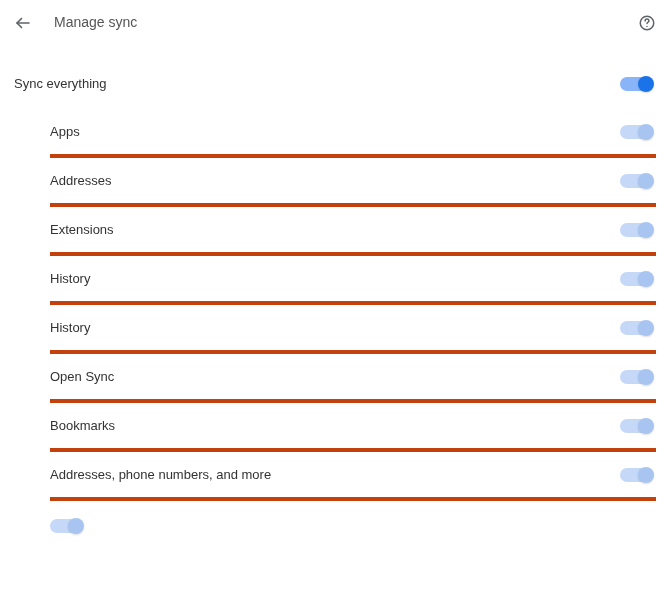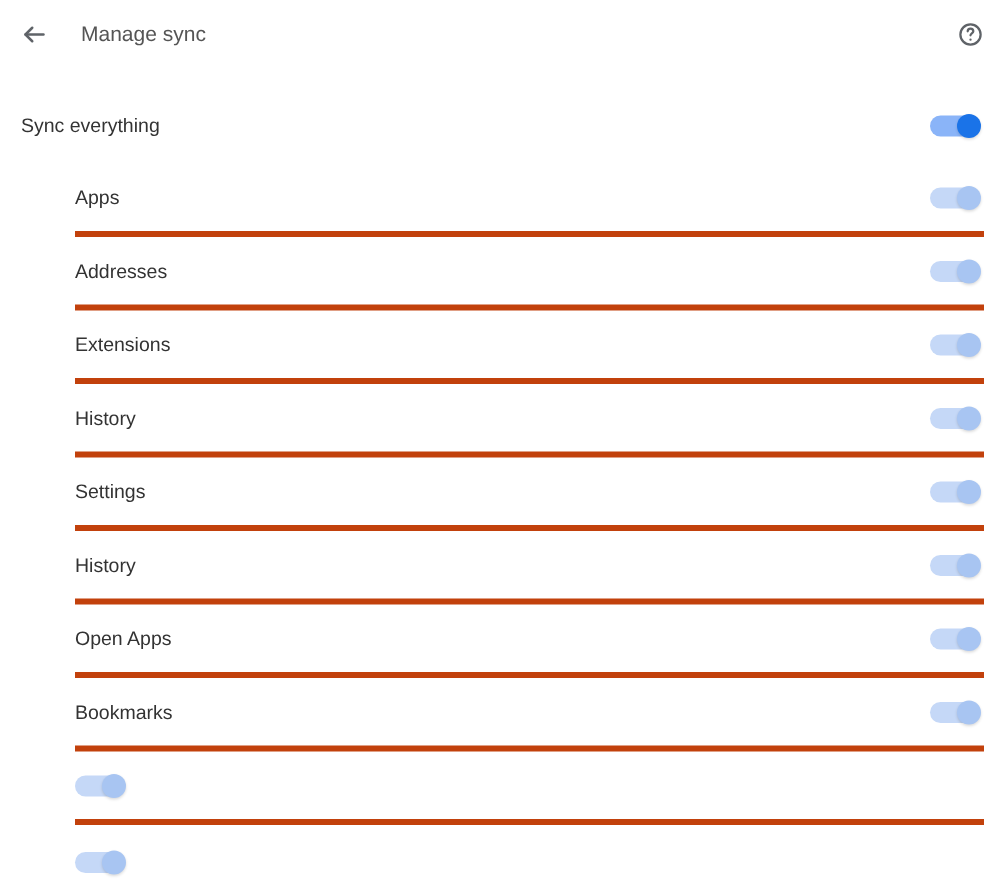--- a/index.html
+++ b/index.html
@@ -160,44 +160,39 @@
           <div class="knob"></div>
         </div>
       </div>
       <div class="item-row">
         <span class="item-label">History</span>
         <div class="toggle on disabled">
           <div class="knob"></div>
         </div>
       </div>
       <div class="item-row">
-        <span class="item-label">Settings</span>
-        <div class="toggle on disabled">
-          <div class="knob"></div>
-        </div>
-      </div>
-      <div class="item-row">
         <span class="item-label">History</span>
         <div class="toggle on disabled">
           <div class="knob"></div>
         </div>
       </div>
       <div class="item-row">
-        <span class="item-label">Open Apps</span>
+        <span class="item-label">Open Sync</span>
         <div class="toggle on disabled">
           <div class="knob"></div>
         </div>
       </div>
       <div class="item-row">
         <span class="item-label">Bookmarks</span>
         <div class="toggle on disabled">
           <div class="knob"></div>
         </div>
       </div>
       <div class="item-row">
+        <span class="item-label">Addresses, phone numbers, and more</span>
         <div class="toggle on disabled">
           <div class="knob"></div>
         </div>
       </div>
       <div class="item-row">
         <div class="toggle on disabled">
           <div class="knob"></div>
         </div>
       </div>
     </div>

